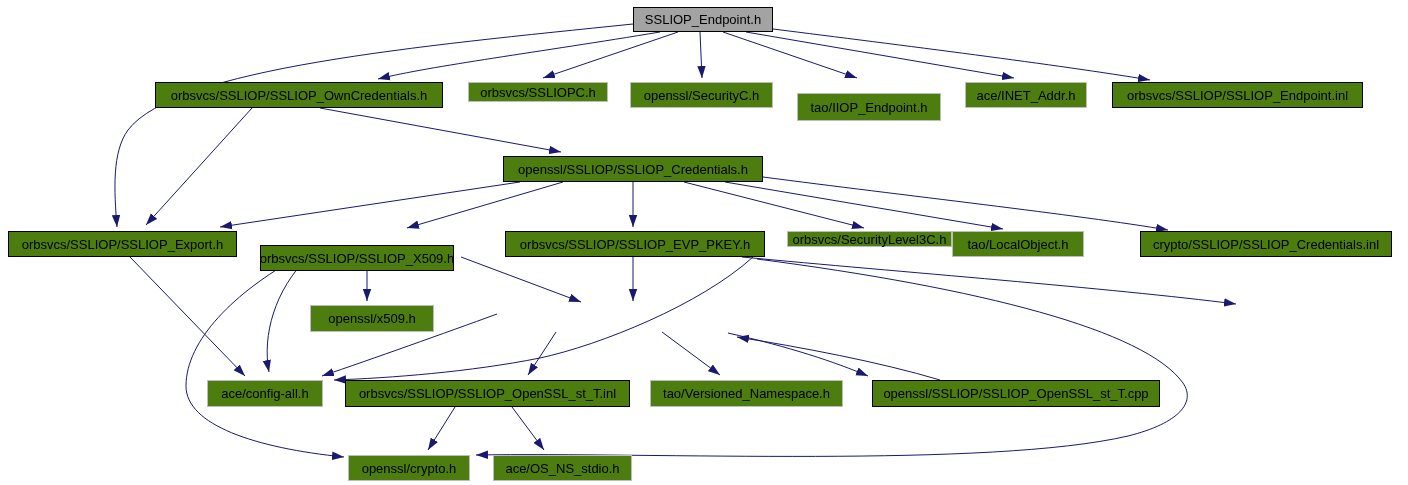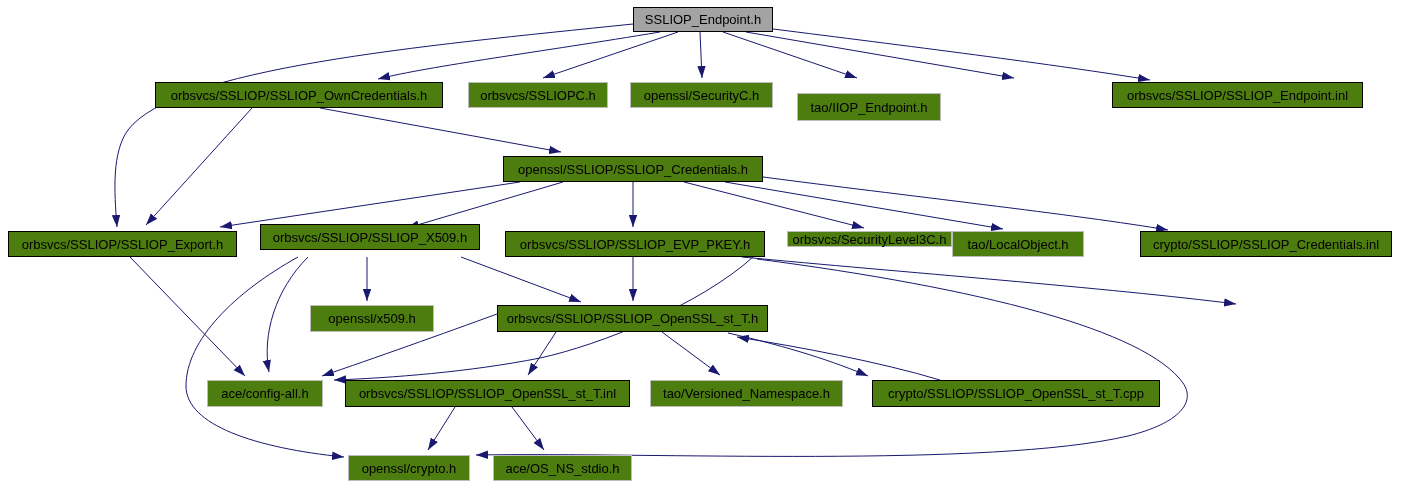--- a/index.html
+++ b/index.html
@@ -15,28 +15,28 @@
     position:absolute;box-sizing:border-box;
     background:#4d7c0f;border:1px solid #000;
     display:flex;align-items:center;justify-content:center;
     white-space:nowrap;z-index:2;
   }
   .node.external{border-color:#bdbdbd;}
   .node.root{background:#a3a3a3;border-color:#000;}
   
   .n0{left:633px;top:7px;width:140px;height:25px}
   .n1{left:155px;top:82px;width:288px;height:26px}
-  .n2{left:468px;top:82px;width:140px;height:26px}
+  .n2{left:468px;top:82px;width:140px;height:20px}
   .n3{left:630px;top:82px;width:143px;height:26px}
   .n4{left:797px;top:93px;width:144px;height:28px}
   .n5{left:965px;top:82px;width:122px;height:26px}
   .n6{left:1112px;top:82px;width:251px;height:26px}
   .n7{left:503px;top:156px;width:260px;height:26px}
   .n8{left:8px;top:231px;width:229px;height:26px}
-  .n9{left:260px;top:224px;width:220px;height:26px}
+  .n9{left:260px;top:245px;width:194px;height:26px}
   .n10{left:505px;top:231px;width:260px;height:26px}
   .n11{left:787px;top:231px;width:165px;height:16px}
   .n12{left:952px;top:231px;width:132px;height:26px}
   .n13{left:1140px;top:231px;width:252px;height:26px}
   .n14{left:310px;top:305px;width:124px;height:27px}
   .n15{left:497px;top:305px;width:271px;height:27px}
   .n16{left:1240px;top:305px;width:103px;height:27px}
   .n17{left:207px;top:380px;width:116px;height:27px}
   .n18{left:345px;top:380px;width:285px;height:27px}
   .n19{left:650px;top:380px;width:193px;height:27px}
@@ -87,30 +87,30 @@
     <path class="edge" marker-end="url(#arrow)" d="M940,380 C880,362 800,347 737,337"></path>
     <path class="edge" marker-end="url(#arrow)" d="M455,407 L428,450"></path>
     <path class="edge" marker-end="url(#arrow)" d="M512,407 L544,450"></path>
   </svg>
 
   <div class="node root n0">SSLIOP_Endpoint.h</div>
   <div class="node n1">orbsvcs/SSLIOP/SSLIOP_OwnCredentials.h</div>
   <div class="node external n2">orbsvcs/SSLIOPC.h</div>
   <div class="node external n3">openssl/SecurityC.h</div>
   <div class="node external n4">tao/IIOP_Endpoint.h</div>
+  <div class="node external n5">ace/INET_Addr.h</div>
   <div class="node n6">orbsvcs/SSLIOP/SSLIOP_Endpoint.inl</div>
   <div class="node n7">openssl/SSLIOP/SSLIOP_Credentials.h</div>
   <div class="node n8">orbsvcs/SSLIOP/SSLIOP_Export.h</div>
   <div class="node n9">orbsvcs/SSLIOP/SSLIOP_X509.h</div>
   <div class="node n10">orbsvcs/SSLIOP/SSLIOP_EVP_PKEY.h</div>
   <div class="node external n11">orbsvcs/SecurityLevel3C.h</div>
   <div class="node external n12">tao/LocalObject.h</div>
   <div class="node n13">crypto/SSLIOP/SSLIOP_Credentials.inl</div>
   <div class="node external n14">openssl/x509.h</div>
-  <div class="node n15">orbsvcs/SSLIOP/SSLIOP_OpenSSL_st_T.h</div>
   <div class="node external n17">ace/config-all.h</div>
   <div class="node n18">orbsvcs/SSLIOP/SSLIOP_OpenSSL_st_T.inl</div>
   <div class="node external n19">tao/Versioned_Namespace.h</div>
-  <div class="node n20">crypto/SSLIOP/SSLIOP_OpenSSL_st_T.cpp</div>
+  <div class="node n20">openssl/SSLIOP/SSLIOP_OpenSSL_st_T.cpp</div>
   <div class="node external n21">openssl/crypto.h</div>
   <div class="node external n22">ace/OS_NS_stdio.h</div>
 
 </div>
 
 </body></html>

